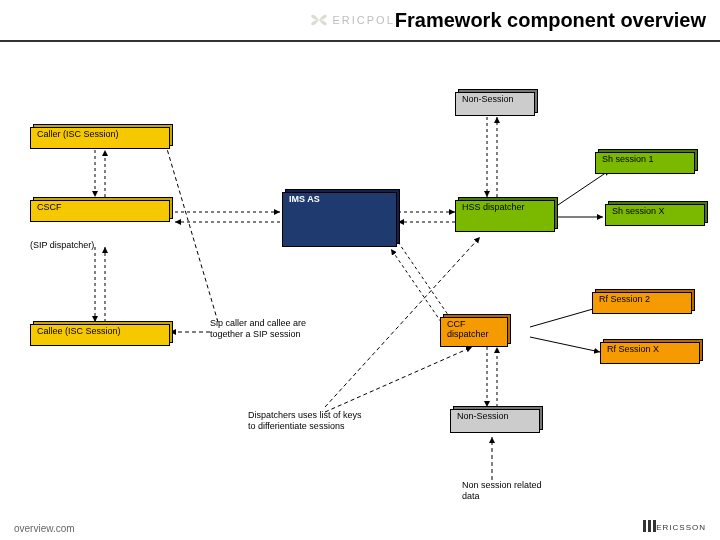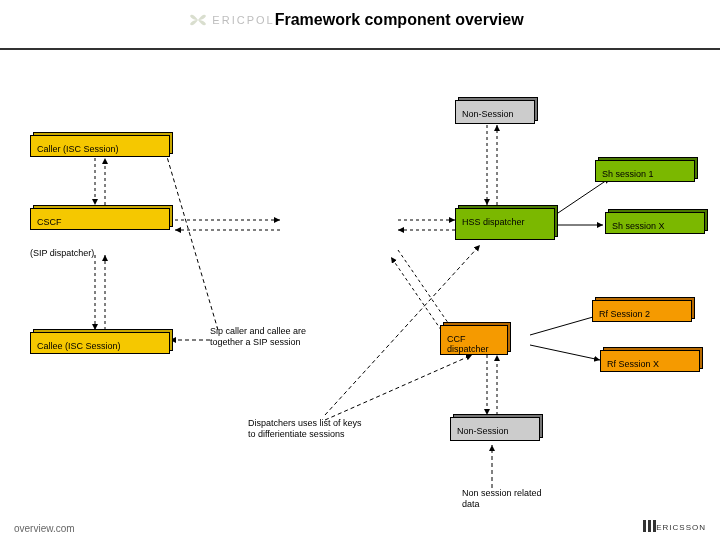--- a/index.html
+++ b/index.html
@@ -1,20 +1,20 @@
 <!DOCTYPE html>
 <html><head>
 <meta charset="utf-8">
 <style>
 html,body{margin:0;padding:0;width:720px;height:540px;font-family:Verdana,Arial,sans-serif;background:#fff;overflow:hidden}
-.header{height:40px;border-bottom:2px solid #333;display:flex;align-items:center;justify-content:center;padding:0 14px 8px 6px}
+.header{height:40px;border-bottom:2px solid #333;display:flex;align-items:center;justify-content:flex-end;padding:0 14px 0 6px}
 .logo{display:flex;align-items:center;gap:4px;opacity:0.55;font-size:11px;letter-spacing:2px;color:#888}
-.title{font-weight:bold;font-size:16px}
+.title{font-weight:bold;font-size:20px}
 .canvas{position:relative;width:720px;height:470px}
-.box{position:absolute;box-sizing:border-box;font-size:9px;border:1px solid #000;display:flex;align-items:flex-start;padding:8px 6px;line-height:1.15}
+.box{position:absolute;box-sizing:border-box;font-size:9px;border:1px solid #000;display:flex;align-items:flex-start;padding:1px 6px;line-height:1.15}
 .box3d{box-shadow:3px -3px 0 -1px var(--side),3px -3px 0 0 #000}
 .yellow{--side:#c9a800;background:#f5c800}
 .blue{--side:#12204a;background:#1e3a6e;color:#fff}
 .green{--side:#4a7a00;background:#7bb800}
 .orange{--side:#b86a00;background:#f59a00}
 .grey{--side:#777;background:#ccc}
 .note{position:absolute;font-size:9px;line-height:1.2}
 .footer{position:absolute;bottom:6px;left:14px;font-size:10px;color:#666}
 .eric{position:absolute;bottom:6px;right:14px;display:flex;flex-direction:row;align-items:center;font-size:8px;letter-spacing:1px;color:#333}
 .eric .bars{display:flex;gap:2px;margin-bottom:2px}
@@ -78,20 +78,21 @@
   <path d="M492 438 L492 395" stroke="#000" stroke-dasharray="4 3" marker-end="url(#ah)" fill="none"></path>
 
   <path d="M487 305 L487 365" stroke="#000" stroke-dasharray="3 3" marker-end="url(#ah)" fill="none"></path>
   <path d="M497 365 L497 305" stroke="#000" stroke-dasharray="3 3" marker-end="url(#ah)" fill="none"></path>
 </svg>
 
 <div class="box box3d grey" style="left:455px;top:50px;width:80px;height:24px">Non-Session</div>
 <div class="box box3d yellow" style="left:30px;top:85px;width:140px;height:22px">Caller (ISC Session)</div>
 <div class="box box3d green" style="left:595px;top:110px;width:100px;height:22px">Sh session 1</div>
 <div class="box box3d yellow" style="left:30px;top:158px;width:140px;height:22px">CSCF</div>
+<div class="box box3d blue" style="left:282px;top:150px;width:115px;height:55px;font-weight:bold">IMS AS</div>
 <div class="box box3d green" style="left:455px;top:158px;width:100px;height:32px">HSS dispatcher</div>
 <div class="box box3d green" style="left:605px;top:162px;width:100px;height:22px">Sh session X</div>
 <div class="note" style="left:30px;top:198px">(SIP dispatcher)</div>
 <div class="box box3d orange" style="left:592px;top:250px;width:100px;height:22px">Rf Session 2</div>
 <div class="box box3d yellow" style="left:30px;top:282px;width:140px;height:22px">Callee (ISC Session)</div>
 <div class="note" style="left:210px;top:276px;width:100px">Sip caller and callee are together a SIP session</div>
 <div class="box box3d orange" style="left:440px;top:275px;width:68px;height:30px">CCF dispatcher</div>
 <div class="box box3d orange" style="left:600px;top:300px;width:100px;height:22px">Rf Session X</div>
 <div class="note" style="left:248px;top:368px;width:120px">Dispatchers uses list of keys to differientiate sessions</div>
 <div class="box box3d grey" style="left:450px;top:367px;width:90px;height:24px">Non-Session</div>

